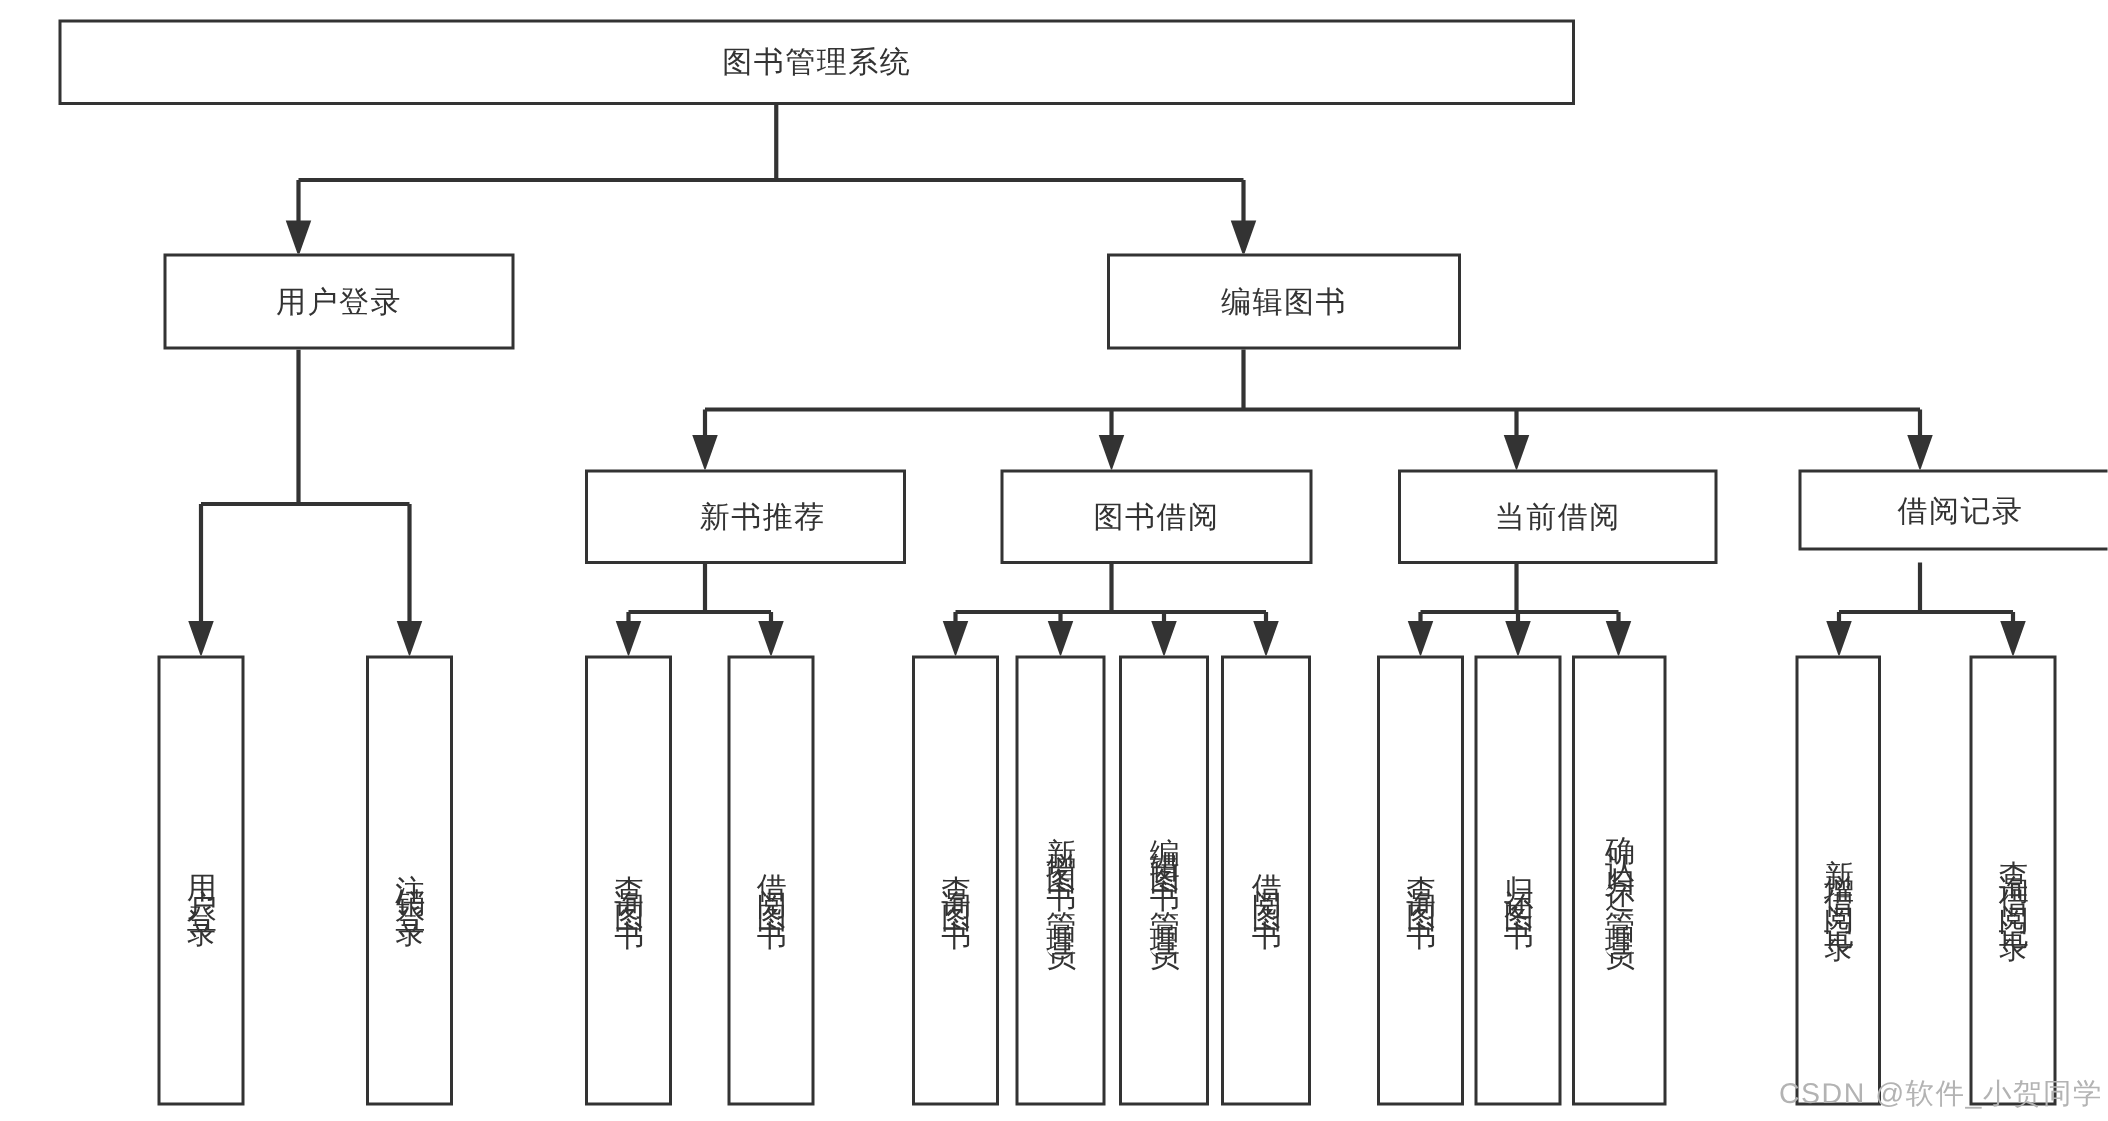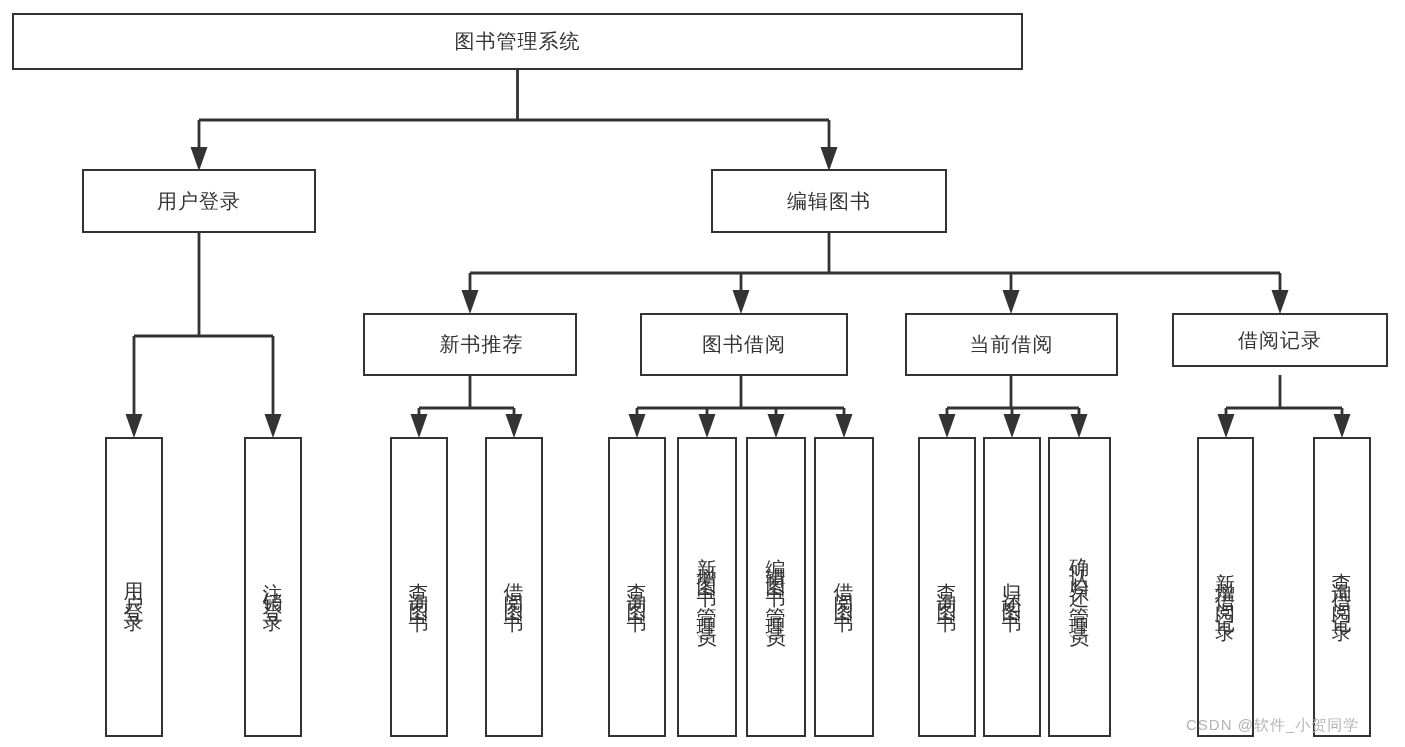--- a/index.html
+++ b/index.html
@@ -2,21 +2,21 @@
 <html><head>
 <meta charset="utf-8">
 <style>
   html,body{margin:0;padding:0;background:#ffffff;}
   body{width:1405px;height:747px;position:relative;overflow:hidden;
        font-family:"Liberation Sans",sans-serif;color:#333333;}
   #stage{position:absolute;left:0;top:0;width:1405px;height:747px;}
   #wires{position:absolute;left:0;top:0;z-index:1;}
   .box{position:absolute;background:#ffffff;border:2.5px solid #333333;
        box-sizing:border-box;display:flex;align-items:center;justify-content:center;
-       font-size:20px;letter-spacing:1px;z-index:2;}
+       font-size:20px;letter-spacing:1px;z-index:2;margin-left:27px;}
   .vbox{position:absolute;background:#ffffff;border:2.5px solid #333333;
         box-sizing:border-box;top:437px;height:300px;z-index:2;
         writing-mode:vertical-rl;text-orientation:mixed;
         display:flex;align-items:center;justify-content:center;
         font-size:20px;letter-spacing:10px;line-height:1;}
   
   .n-root{left:12px;top:13px;width:1011px;height:57px;}
   
   .n-login{left:82px;top:169px;width:234px;height:64px;}
   .n-mgmt{left:711px;top:169px;width:236px;height:64px;}
@@ -32,21 +32,21 @@
   .l-nb-borrow{left:485px;width:58px;}
   .l-bb-query{left:608px;width:58px;}
   .l-bb-add{left:677px;width:60px;}
   .l-bb-edit{left:746px;width:60px;}
   .l-bb-borrow{left:814px;width:60px;}
   .l-cb-query{left:918px;width:58px;}
   .l-cb-return{left:983px;width:58px;}
   .l-cb-confirm{left:1048px;width:63px;}
   .l-br-add{left:1197px;width:57px;}
   .l-br-query{left:1313px;width:58px;}
-  .watermark{position:absolute;left:1186px;top:716px;font-size:15px;
+  .watermark{position:absolute;left:1186px;top:716px;font-size:19px;
              color:#b3b3b3;letter-spacing:1px;z-index:3;white-space:nowrap;}
 </style>
 </head>
 <body>
 
 <div id="stage">
 
   <svg id="wires" width="1405" height="747" viewBox="0 0 1405 747">
     <defs>
       <path id="arrowhead" d="M0 0 L-8.5 -24 L8.5 -24 Z"></path>

